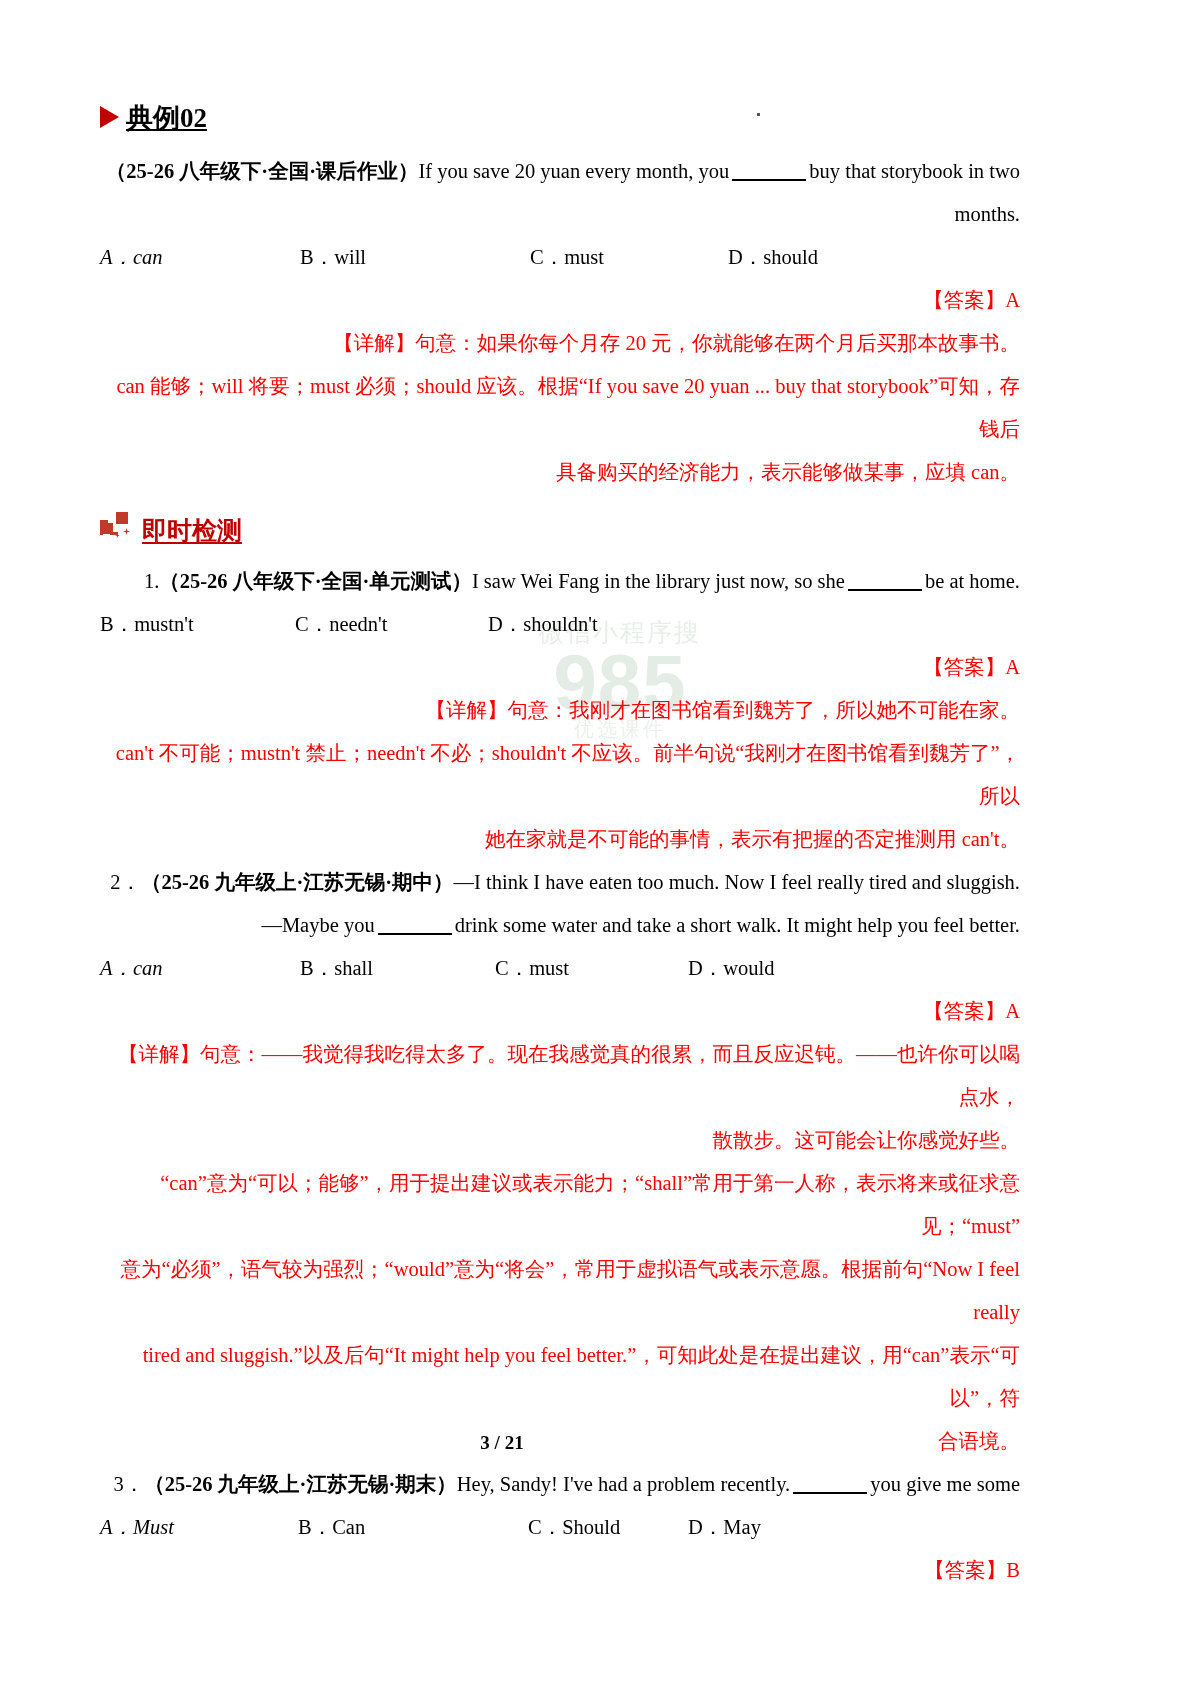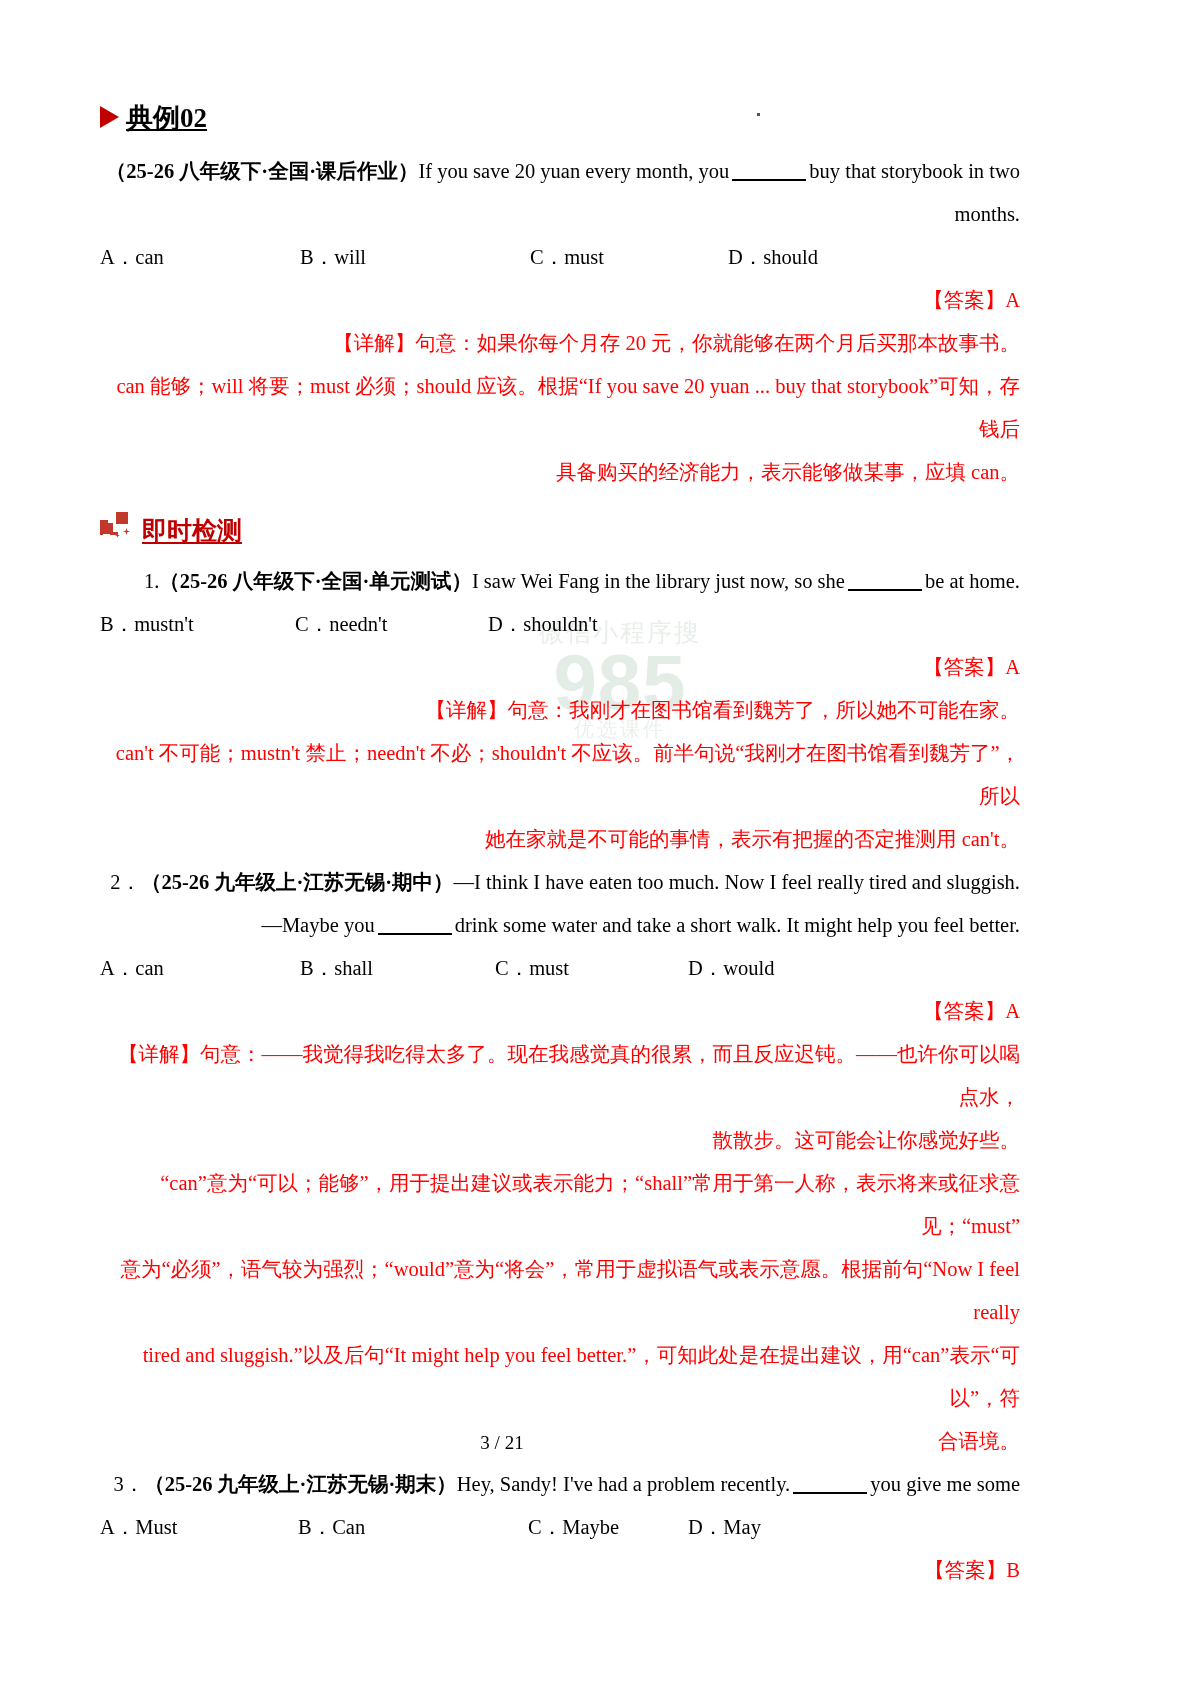--- a/index.html
+++ b/index.html
@@ -177,21 +177,21 @@
 
   .opts {
     display: flex;
     font-size: 20.5px;
     line-height: 43px;
     margin: 0;
   }
   .opts .op {
     flex: none;
   }
-  .opts .op-a { width: 200px; }
+  .opts .op-a { width: 200px; font-style: italic; }
   .opts .op-b { width: 230px; }
   .opts .op-c { width: 198px; }
   .opts .op-d { width: auto; }
 
   .opts.w2 .op-a { width: 200px; }
   .opts.w2 .op-b { width: 195px; }
   .opts.w2 .op-c { width: 193px; }
 
   .opts.w3 .op-a { width: 198px; }
   .opts.w3 .op-b { width: 230px; }
@@ -201,21 +201,21 @@
 
   
   .footer {
     position: absolute;
     left: 0;
     top: 1432px;
     width: 1004px;
     text-align: center;
     font-family: "Liberation Serif", serif;
     font-size: 19px;
-    font-weight: normal;
+    font-weight: bold;
     color: #000;
   }
 </style>
 </head>
 <body>
 
 <div class="page">
 
   <div class="stray-dot"></div>
 
@@ -302,21 +302,21 @@
     <p class="para red">意为“必须”，语气较为强烈；“would”意为“将会”，常用于虚拟语气或表示意愿。根据前句“Now I feel really</p>
     <p class="para red">tired and sluggish.”以及后句“It might help you feel better.”，可知此处是在提出建议，用“can”表示“可以”，符</p>
     <p class="para red">合语境。</p>
 
     <p class="para"><span>3．</span><span class="src">（25-26 九年级上·江苏无锡·期末）</span><span>Hey, Sandy! I've had a problem recently.</span><span class="blank"></span><span>you give me some</span></p>
 
 
     <div class="opts w3">
       <span class="op op-a">A．Must</span>
       <span class="op op-b">B．Can</span>
-      <span class="op op-c">C．Maybe</span>
+      <span class="op op-c">C．Should</span>
       <span class="op op-d">D．May</span>
     </div>
 
     <p class="para red"><span>【答案】</span><span>B</span></p>
 
   </div>
 
   <div class="footer">3 / 21</div>
 
 </div>

